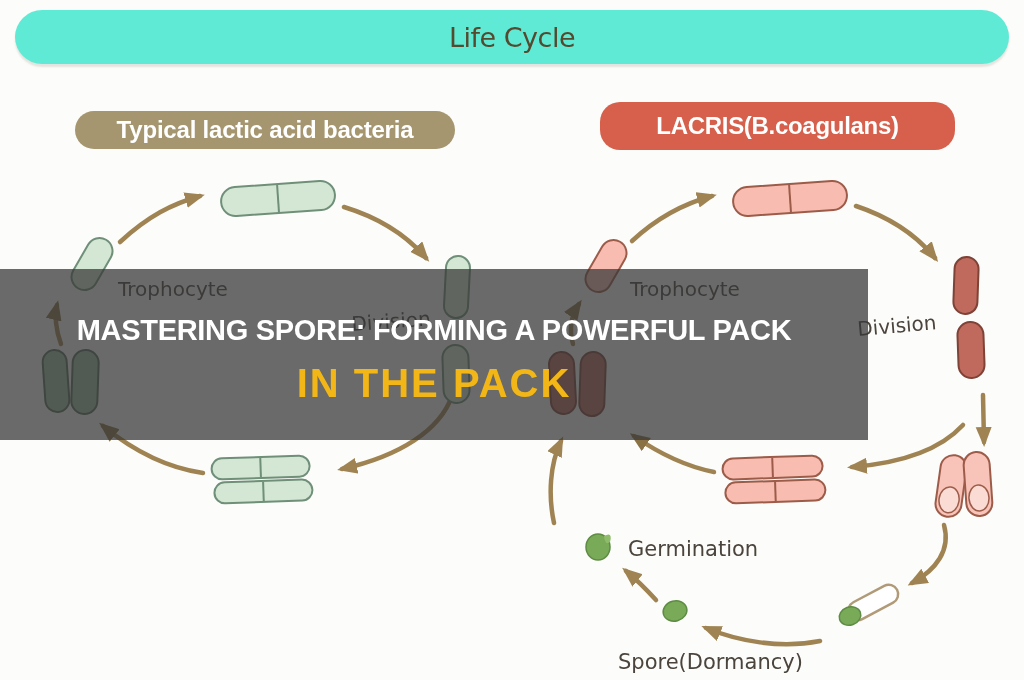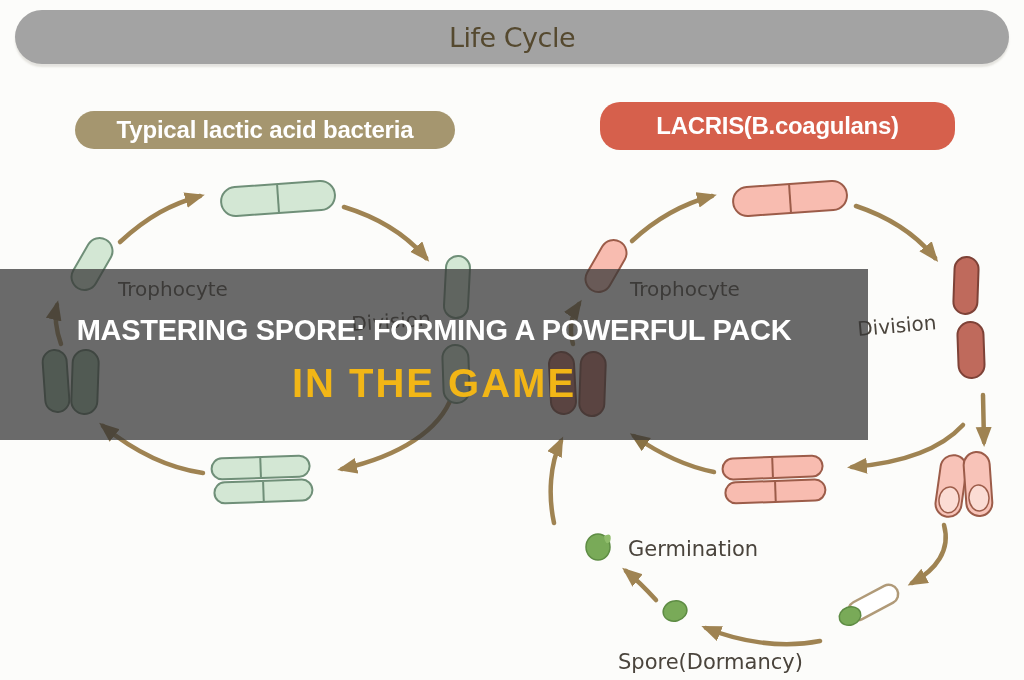--- a/index.html
+++ b/index.html
@@ -3,21 +3,21 @@
 <meta charset="utf-8">
 <style>
   html,body{margin:0;padding:0;background:#ffffff;}
   #stage{
     position:relative;width:1024px;height:680px;overflow:hidden;
     background:#fcfcfa;font-family:"DejaVu Sans",sans-serif;
   }
   
   .header-bar{
     position:absolute;left:15px;top:10px;width:994px;height:54px;
-    background:#a3a3a3;border-radius:27px;
+    background:#5eead4;border-radius:27px;
     box-shadow:0 3px 2px rgba(120,115,100,0.18);
     display:flex;align-items:center;justify-content:center;z-index:3;
   }
   .header-bar .title{
     font-size:27px;letter-spacing:-0.5px;color:#55492f;font-weight:normal;
   }
   
   .cycle-heading{
     position:absolute;z-index:3;display:flex;align-items:center;justify-content:center;
     color:#ffffff;font-family:"Liberation Sans",sans-serif;font-weight:bold;
@@ -181,16 +181,16 @@
 
   <div class="cycle-heading left">
     <span>Typical lactic acid bacteria</span>
   </div>
   <div class="cycle-heading right">
     <span>LACRIS(B.coagulans)</span>
   </div>
 
   <div class="overlay-banner">
     <div class="line1">MASTERING SPORE: FORMING A POWERFUL PACK</div>
-    <div class="line2">IN THE GAME</div>
+    <div class="line2">IN THE PACK</div>
   </div>
 
 </div>
 
 </body></html>

